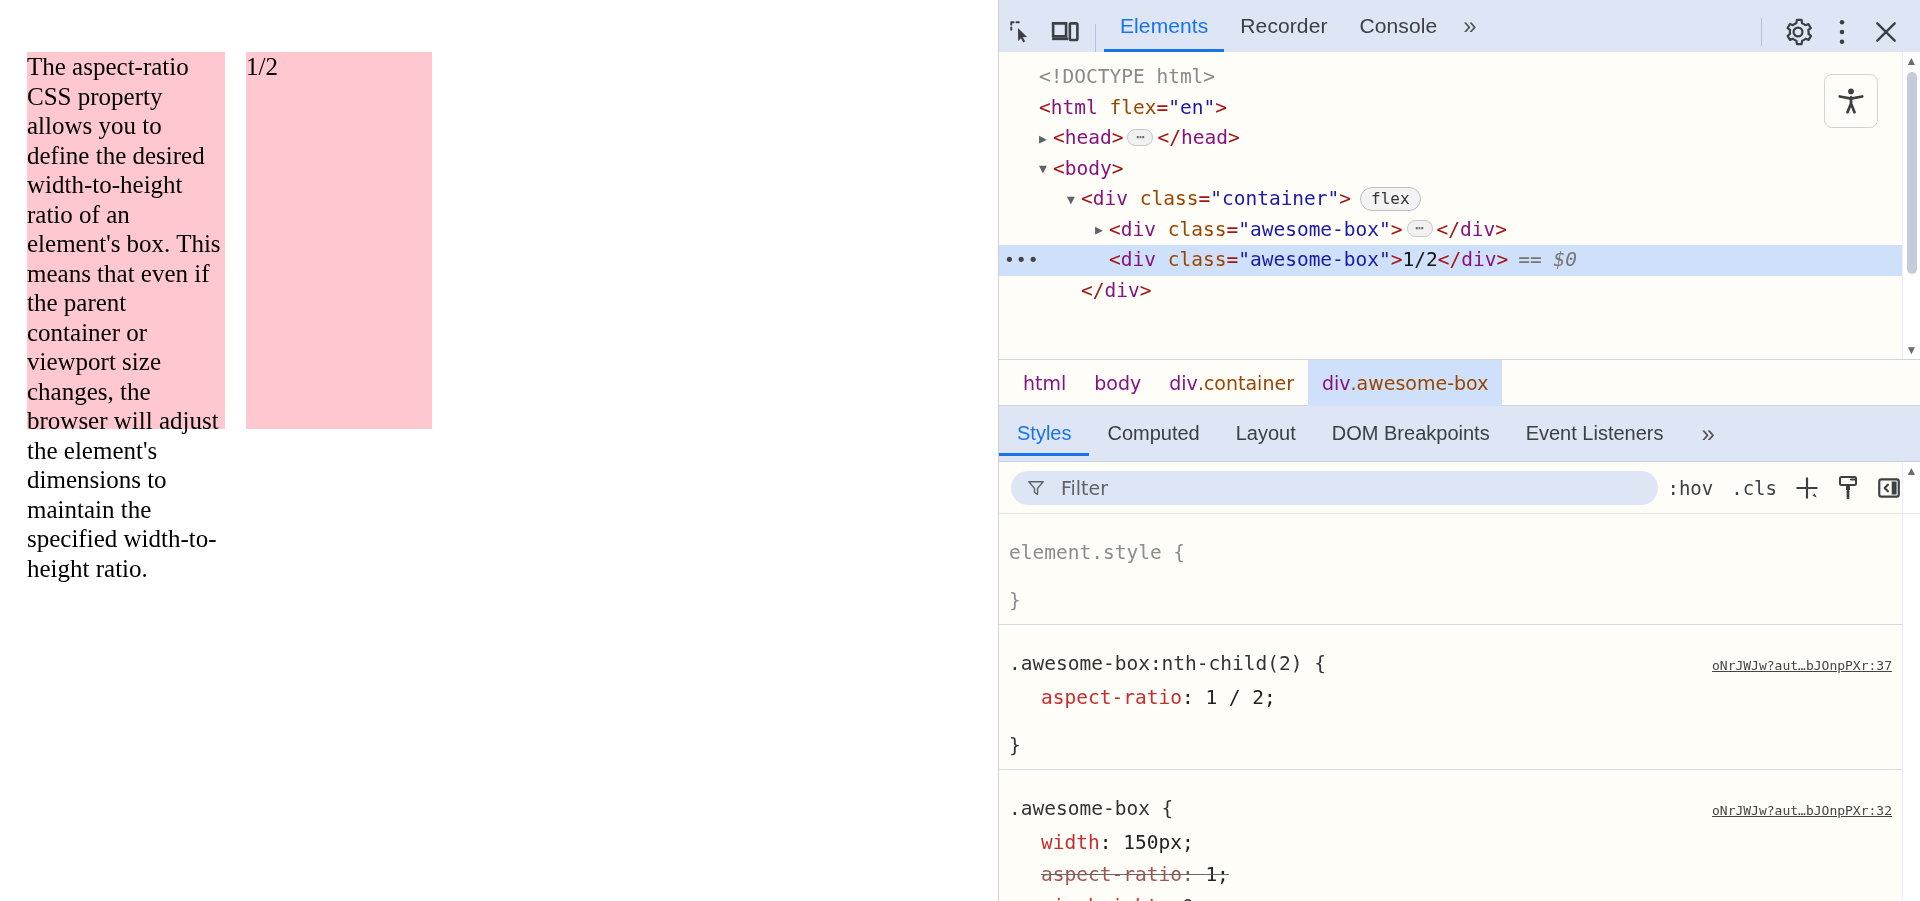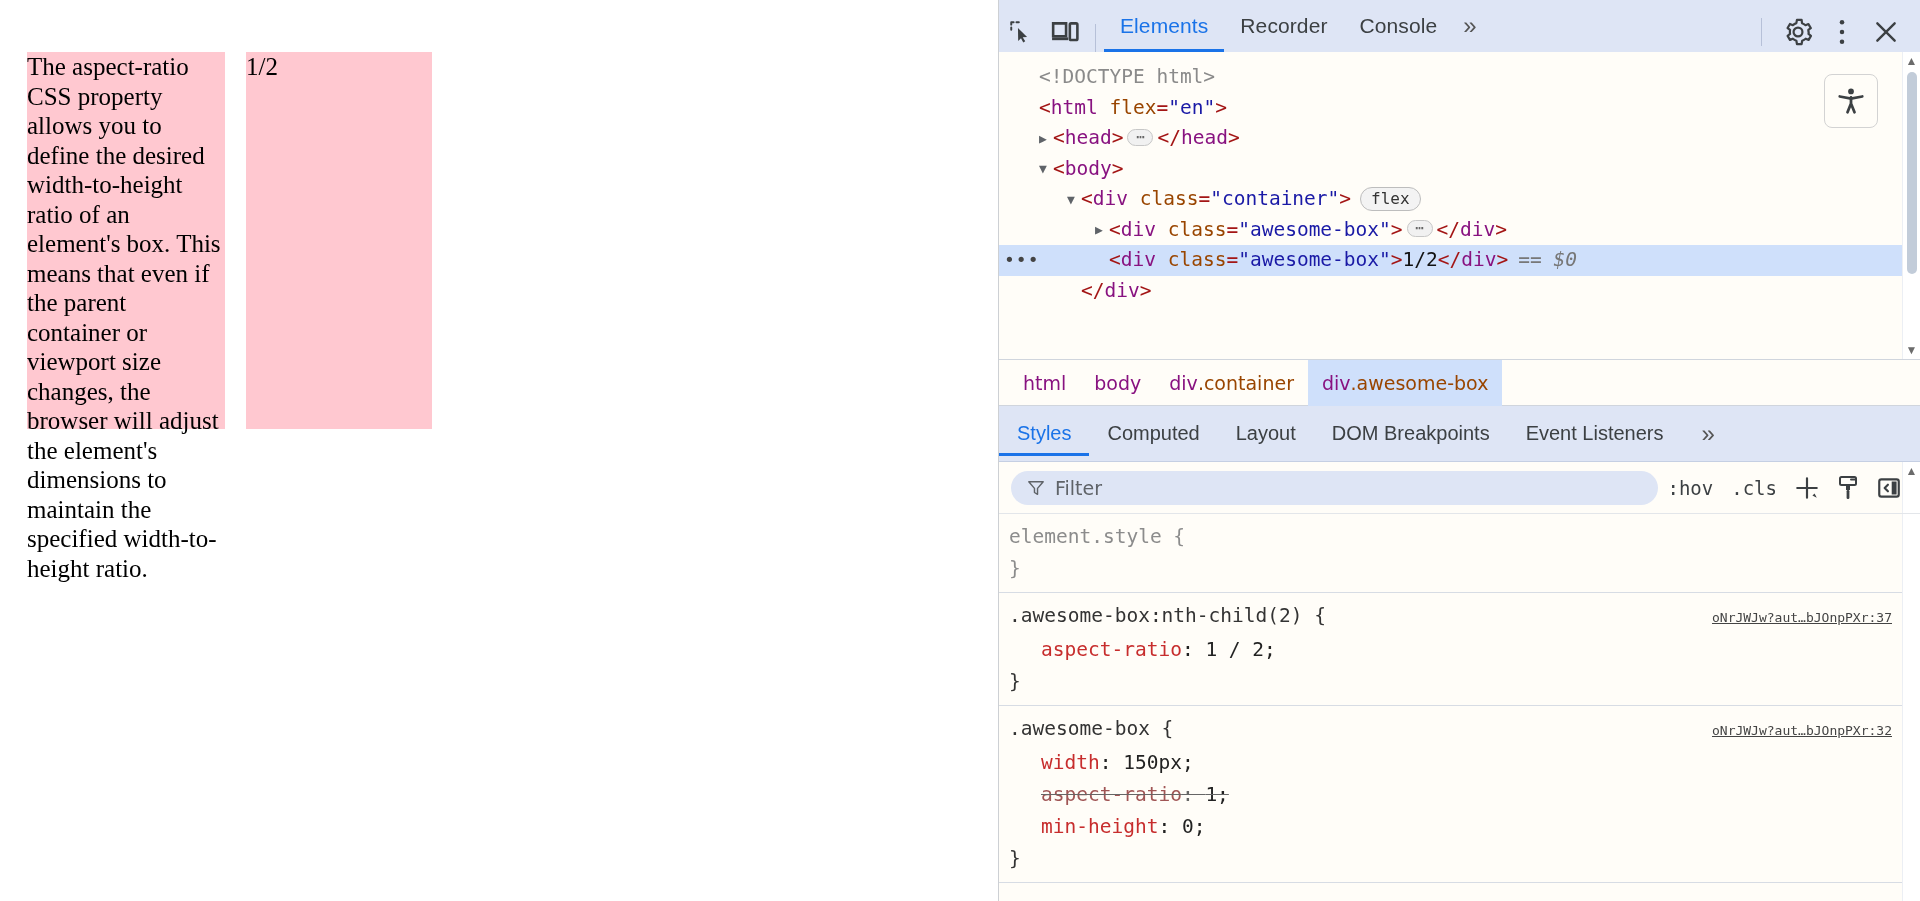--- a/index.html
+++ b/index.html
@@ -188,21 +188,21 @@
     height: 52px; min-height: 52px;
     background: #fffdf8;
     display: flex; align-items: center;
     padding: 0 10px 0 12px;
     border-bottom: 1px solid #e3e6ea;
     position: relative;
   }
   #filter-box {
     flex: 1; height: 34px;
     background: #dee5f5; border-radius: 17px;
-    display: flex; align-items: center; gap: 10px;
+    display: flex; align-items: center; gap: 16px;
     padding: 0 16px;
     color: #5f6368; font-size: 19px;
     font-family: "DejaVu Sans", sans-serif;
     cursor: text;
   }
   .fr-btn {
     font-family: "DejaVu Sans Mono", monospace;
     font-size: 19px; color: #3c4043;
     padding: 0 9px; cursor: pointer; white-space: nowrap;
   }
@@ -219,21 +219,21 @@
     line-height: 32px;
     color: #222;
   }
   .rule {
     padding: 7px 0 7px 10px;
     border-bottom: 1px solid #d7dce4;
     position: relative;
   }
   .rule.first { border-bottom: 1px solid #d7dce4; }
   .rule .sel-line { display: flex; align-items: baseline; }
-  .selname { color: #333; }
+  .selname { color: #333; margin-top: 16px; }
   .selname.muted { color: #8c8c8c; }
   .origin {
     margin-left: auto; padding-right: 10px;
     color: #444; text-decoration: underline;
     font-size: 13px; cursor: pointer; white-space: nowrap;
   }
   .decl { padding-left: 32px; }
   .prop { color: #c72d2d; }
   .val  { color: #222; }
   .decl.disabled { text-decoration: line-through; color: #666; }

